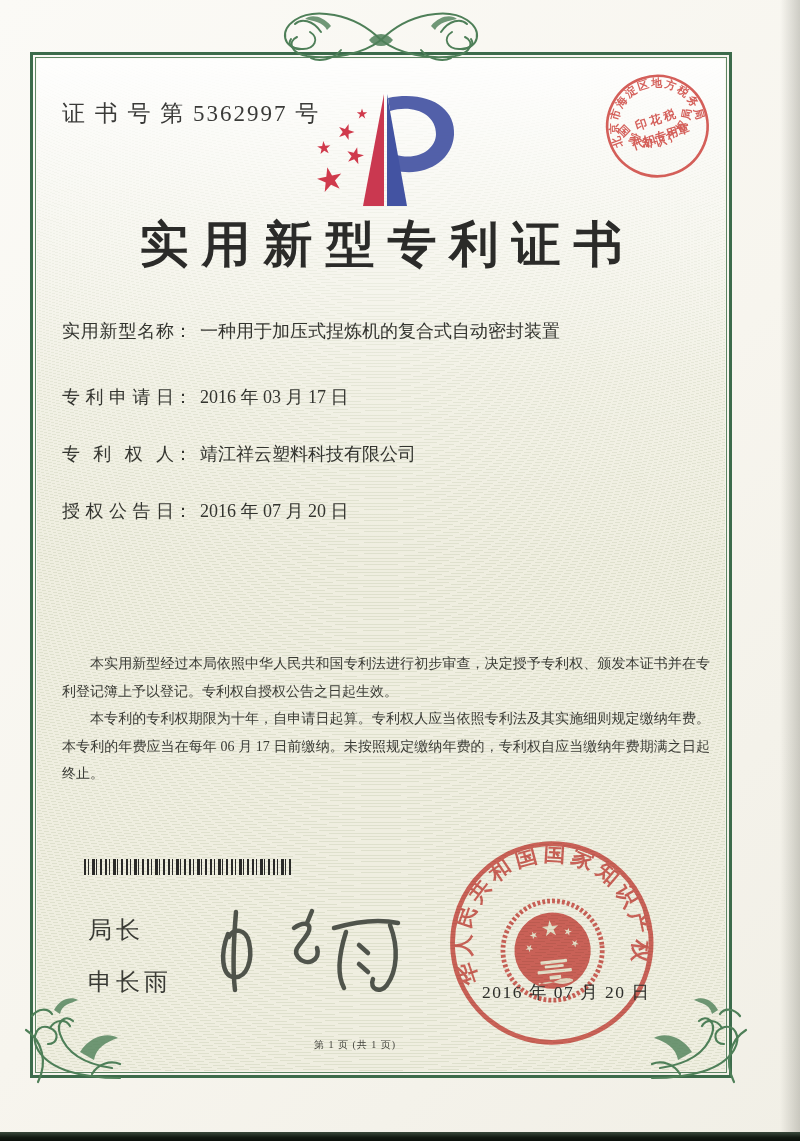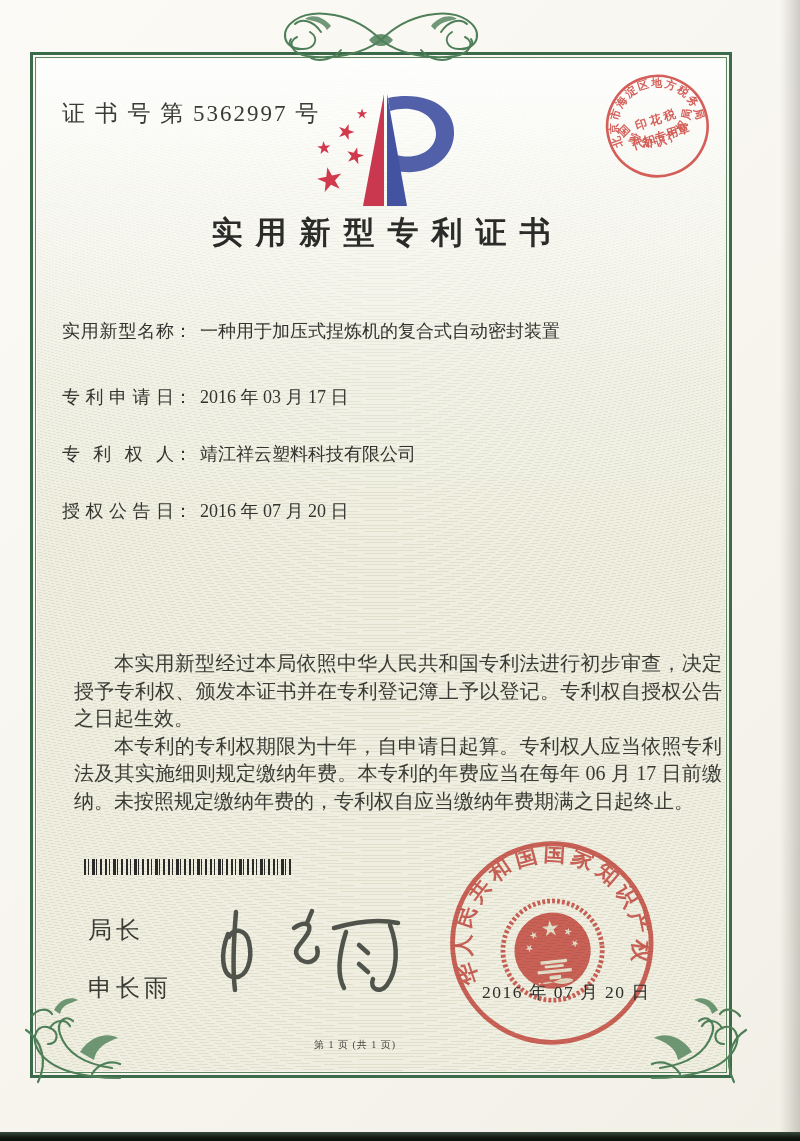--- a/index.html
+++ b/index.html
@@ -35,41 +35,41 @@
   .orn-top { left:201px; top:4px; }
   .orn-bl { left:20px; top:990px; }
   .orn-br { left:642px; top:990px; transform:scaleX(-1); }
 
   .cert-no { position:absolute; left:62px; top:98px; font-size:23px; letter-spacing:2px;
     color:#3a3a38; z-index:10; }
   .logo { position:absolute; left:300px; top:90px; z-index:10; }
   .tax-seal { position:absolute; left:592px; top:60px; z-index:12; transform:rotate(-18deg);
     opacity:.88; }
   .doc-title { position:absolute; left:30px; top:212px; width:702px; text-align:center;
-    font-size:31px; font-weight:600; letter-spacing:13px; color:#2b2b29; z-index:10;
+    font-size:49px; font-weight:600; letter-spacing:13px; color:#2b2b29; z-index:10;
     text-indent:13px; }
   .fields { position:absolute; left:62px; top:318px; z-index:10; color:#33342f; font-size:18px; }
   .f-row { white-space:nowrap; line-height:26px; margin-bottom:31px; }
   .f-row:first-child { margin-bottom:40px; }
   .f-label { display:inline-block; width:112px; text-align:justify; text-align-last:justify;
     vertical-align:top; }
   .f-colon { margin-right:8px; }
-  .paras { position:absolute; left:74px; top:650px; width:648px; z-index:10;
-    font-size:20px; line-height:27.6px; color:#3a3b35; text-align:justify; }
+  .paras { position:absolute; left:62px; top:650px; width:648px; z-index:10;
+    font-size:14px; line-height:27.6px; color:#3a3b35; text-align:justify; }
   .paras p { text-indent:2em; }
   .barcode { position:absolute; left:84px; top:859px; width:208px; height:16px; z-index:10;
     background:repeating-linear-gradient(90deg,
       #2a2a28 0 2px, transparent 2px 4px,
       #2a2a28 4px 5px, transparent 5px 8px,
       #2a2a28 8px 11px, transparent 11px 12px,
       #2a2a28 12px 13px, transparent 13px 16px,
       #2a2a28 16px 18px, transparent 18px 21px); }
   .signatory { position:absolute; left:88px; top:914px; z-index:10; font-size:24px;
     color:#3a3b35; letter-spacing:4px; }
-  .signatory .name { margin-top:26px; }
+  .signatory .name { margin-top:20px; }
   .signature { position:absolute; left:208px; top:896px; z-index:11; }
   .main-seal { position:absolute; left:447px; top:838px; z-index:9; transform:rotate(-6deg);
     mix-blend-mode:multiply; opacity:.93; }
   .seal-date { position:absolute; left:482px; top:980px; z-index:12; font-size:17.5px;
     letter-spacing:1.5px; color:#2e2f2b; }
   .footer { position:absolute; left:0; top:1038px; width:710px; text-align:center;
     font-size:10px; color:#44453e; letter-spacing:1px; z-index:10; }
 </style>
 </head>
 <body>

